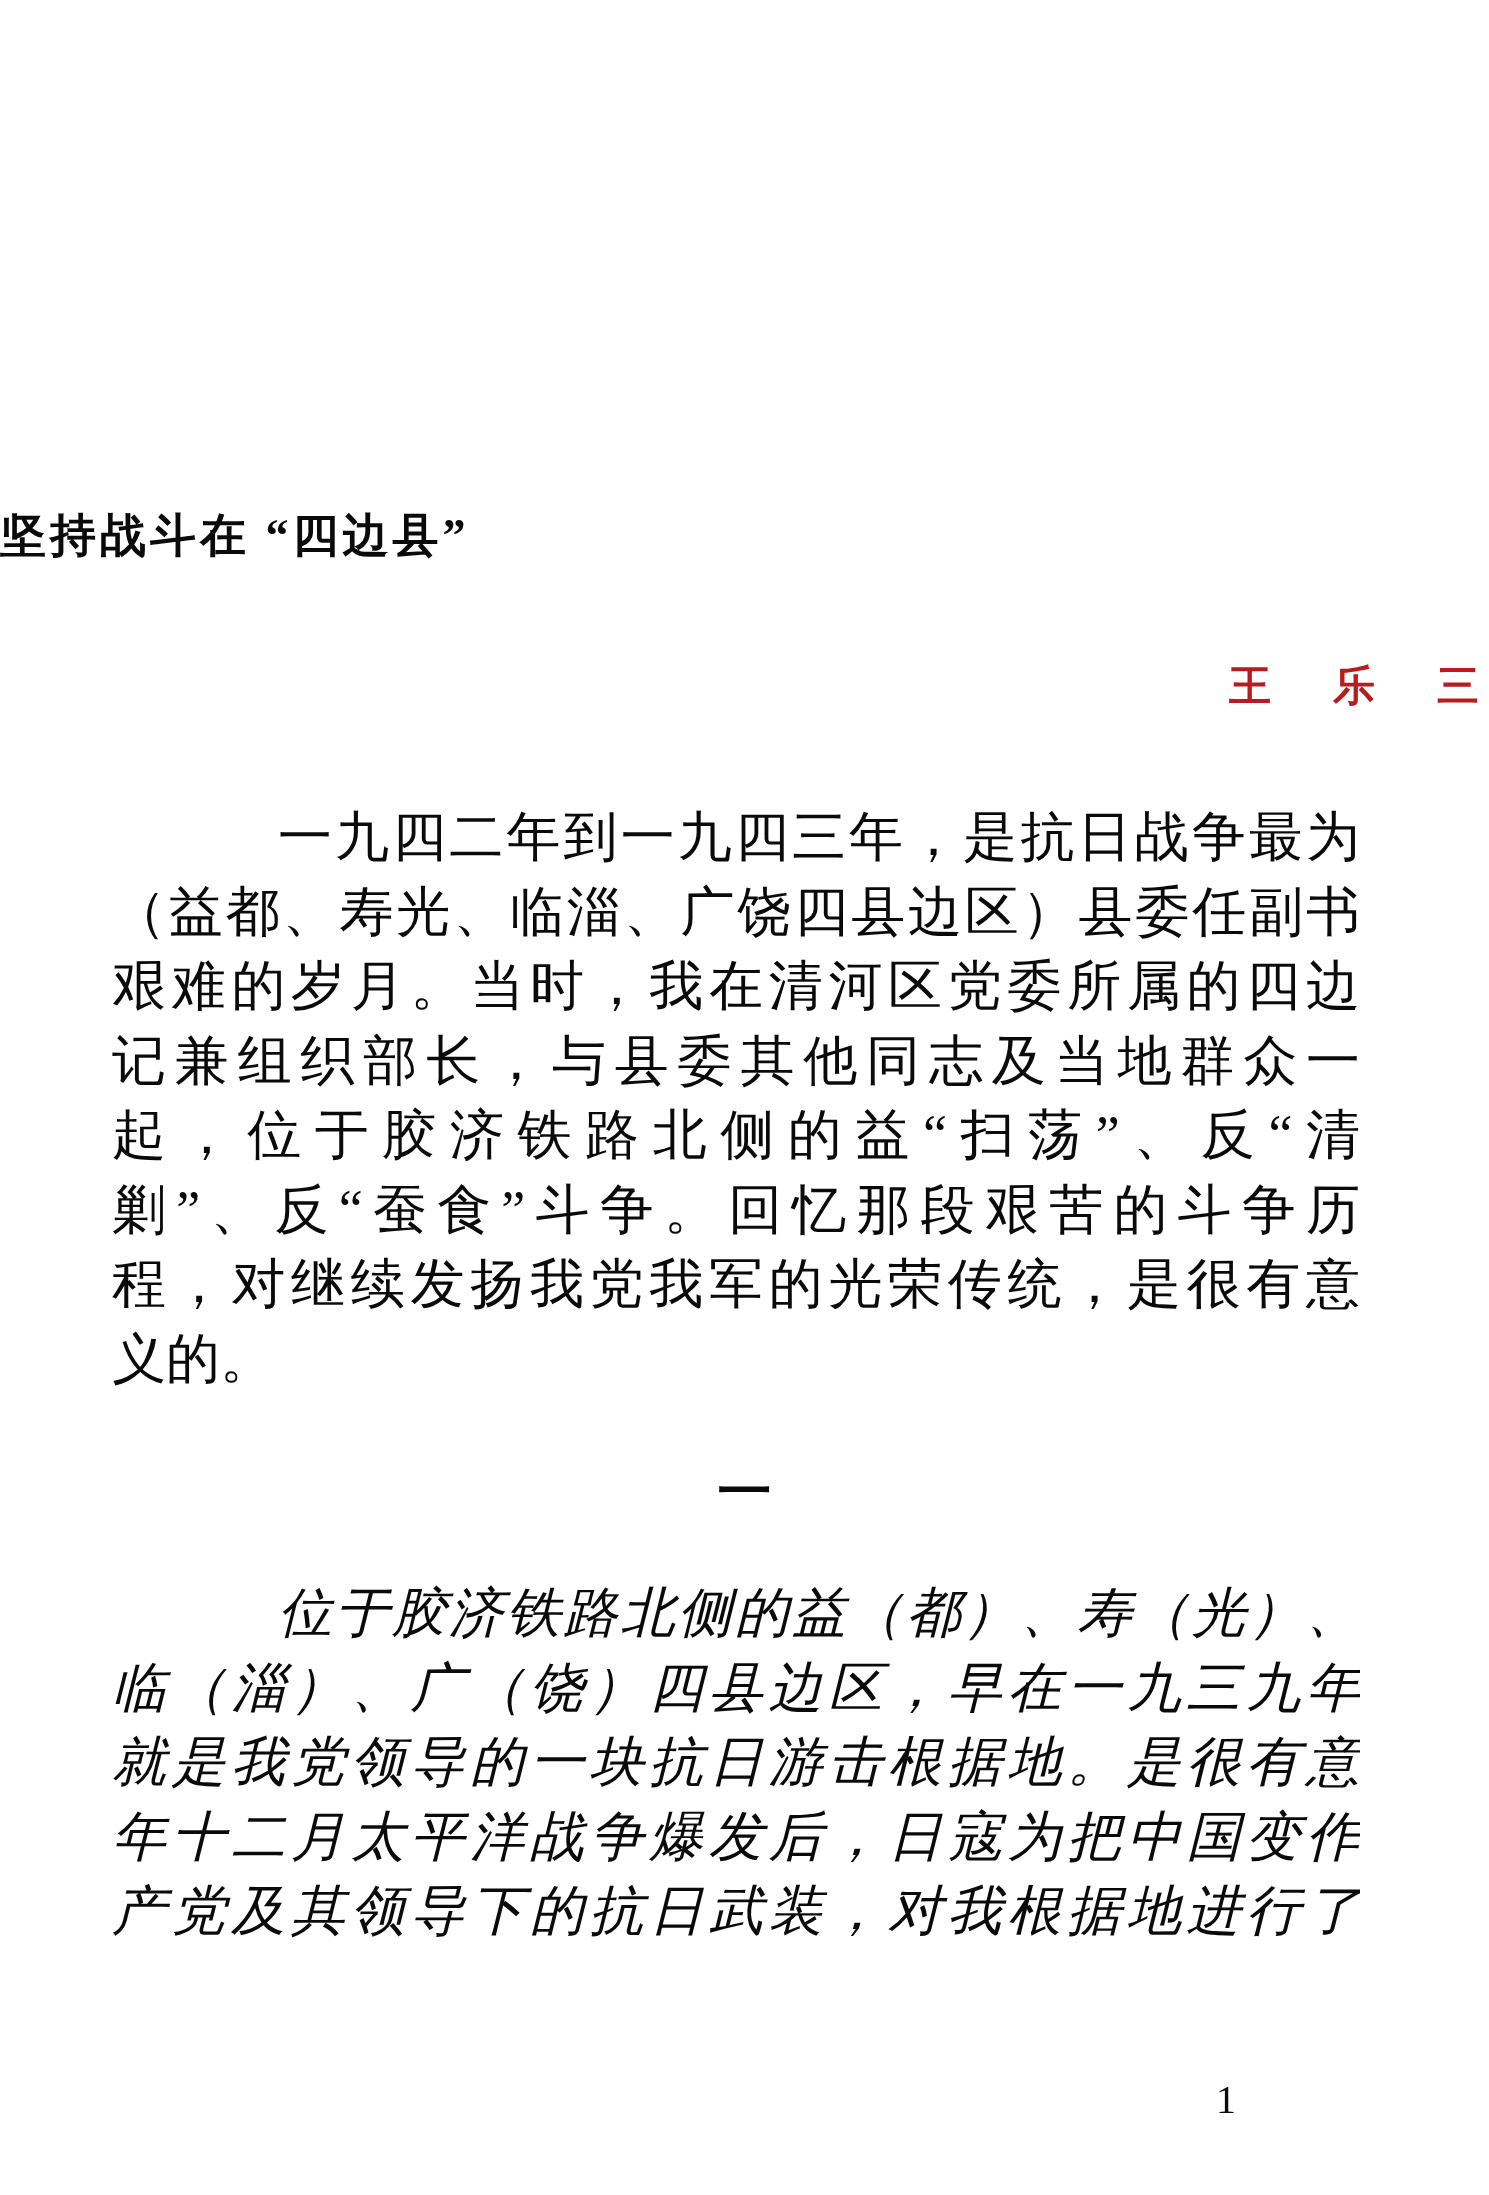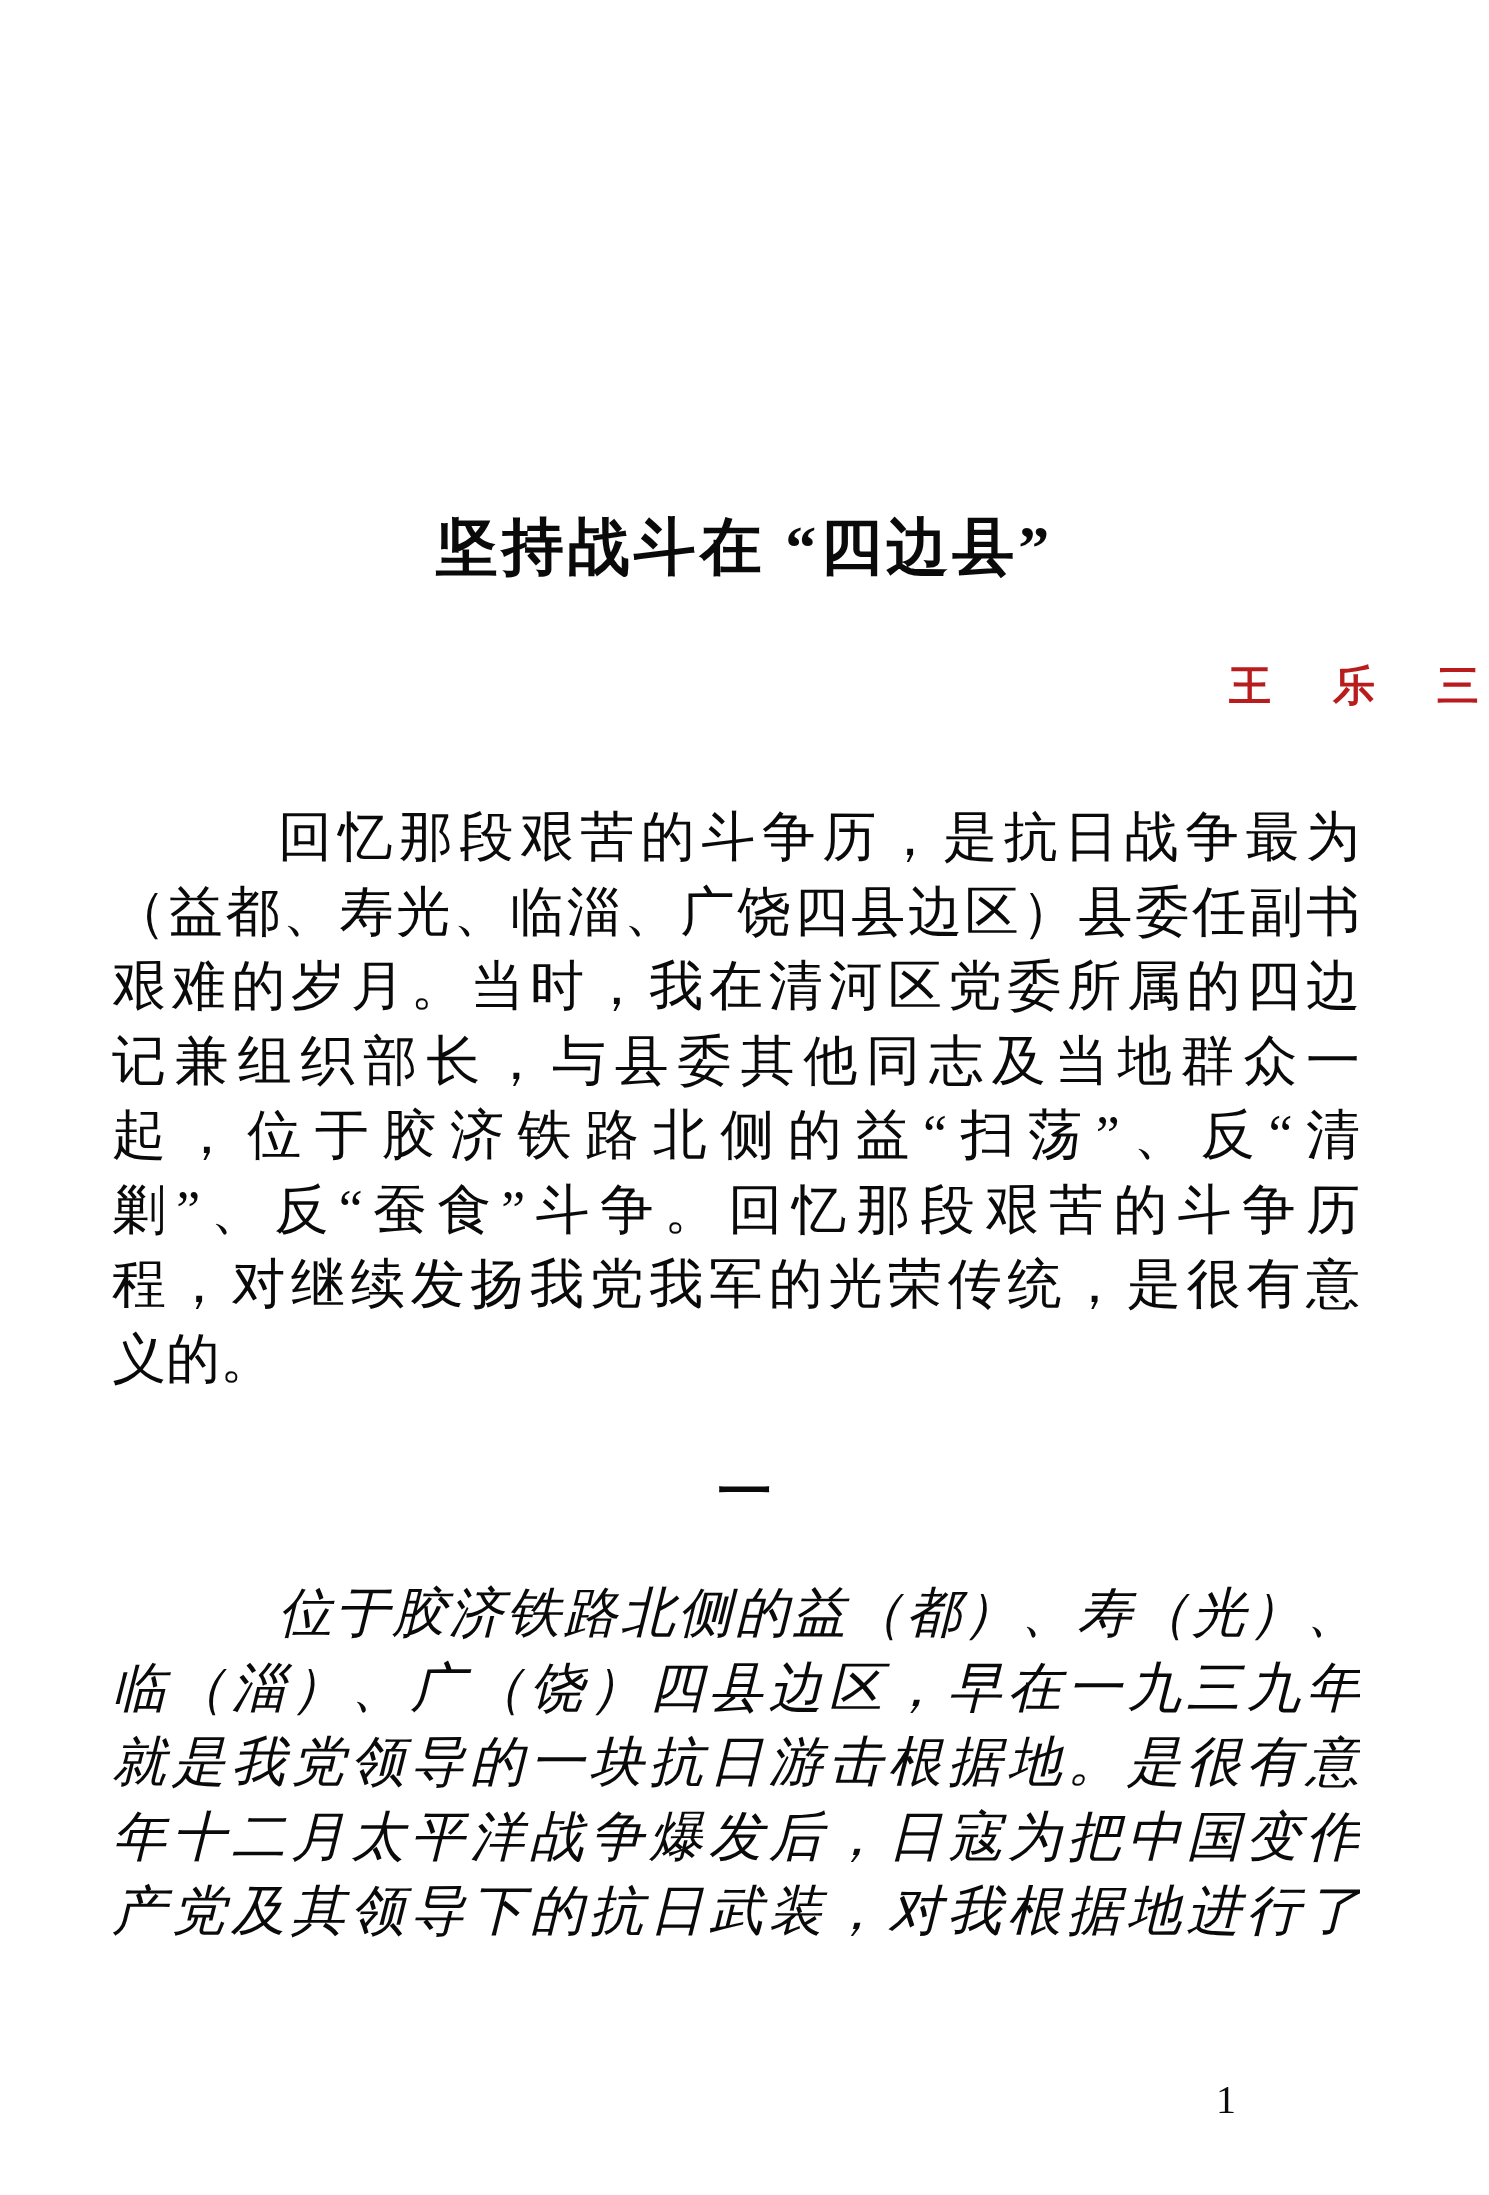--- a/index.html
+++ b/index.html
@@ -15,22 +15,21 @@
     color: #0a0a0a;
     font-family: "Liberation Serif", serif;
     overflow: hidden;
   }
   .title {
     position: absolute;
     top: 505px;
     left: 0;
     width: 100%;
     margin: 0;
-    text-align: center;
-    font-size: 62px;
+    font-size: 46px;
     font-weight: bold;
     letter-spacing: 4px;
     color: #0a0a0a;
   }
   .author {
     position: absolute;
     top: 658px;
     left: 0;
     width: 100%;
     text-align: right;
@@ -77,21 +76,21 @@
 </head>
 <body>
 
 <div class="page">
 
   <h1 class="title">坚持战斗在 “四边县”</h1>
 
   <div class="author">王　乐　三</div>
 
   <div class="para p1">
-    <div class="line indent">回忆那段艰苦的斗争历，是抗日战争最为</div>
+    <div class="line indent">一九四二年到一九四三年，是抗日战争最为</div>
     <div class="line">（益都、寿光、临淄、广饶四县边区）县委任副书</div>
     <div class="line">艰难的岁月。当时，我在清河区党委所属的四边</div>
     <div class="line">记兼组织部长，与县委其他同志及当地群众一</div>
     <div class="line">起，位于胶济铁路北侧的益“扫荡”、反“清</div>
     <div class="line">剿”、反“蚕食”斗争。回忆那段艰苦的斗争历</div>
     <div class="line">程，对继续发扬我党我军的光荣传统，是很有意</div>
     <div class="line end">义的。</div>
   </div>
 
   <div class="section-marker">一</div>

